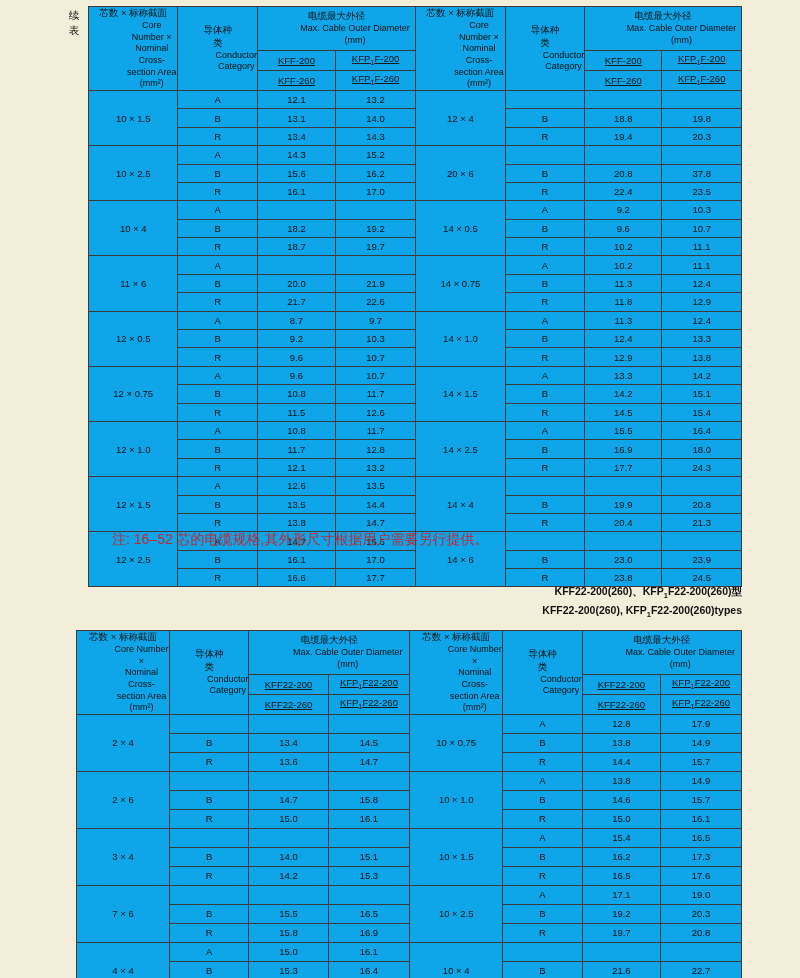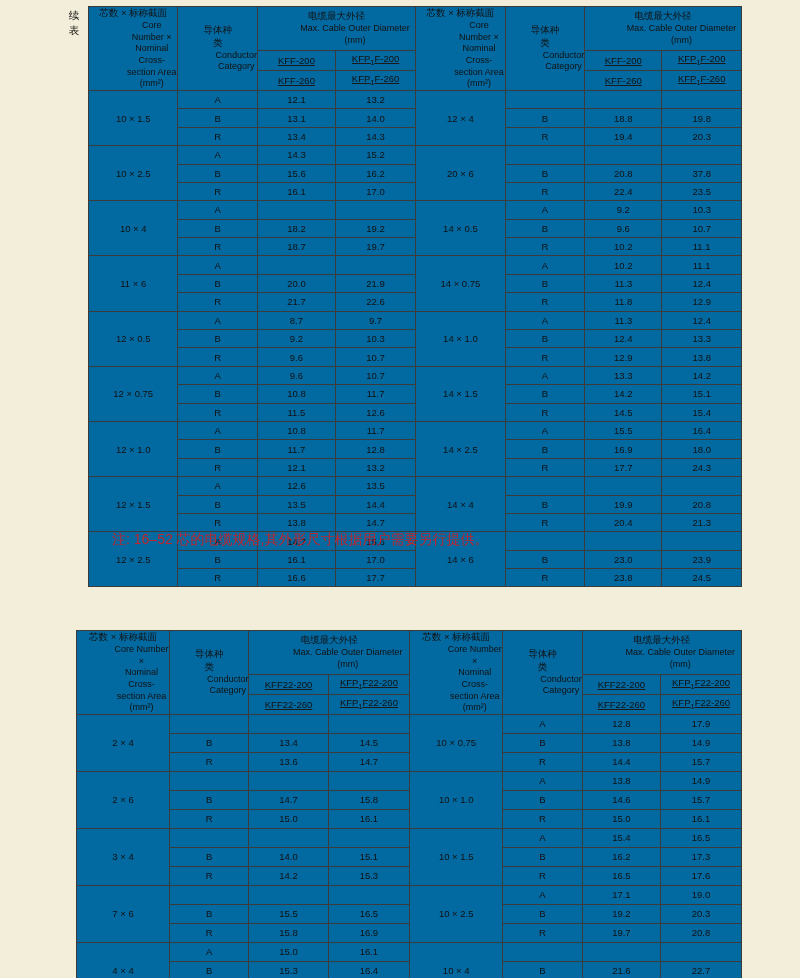--- a/index.html
+++ b/index.html
@@ -27,21 +27,21 @@
     top: 8px;
     width: 24px;
     font-size: 10.5px;
     line-height: 1.45;
     text-align: center;
     color: #111;
   }
   table.dt {
     border-collapse: collapse;
     table-layout: fixed;
-    background: #0369a1;
+    background: #0ea5e9;
     padding-left: 19px;
   }
   table.dt td, table.dt th {
     border: 1px solid #3b3b3b;
     padding: 0;
     font-size: 9.5px;
     text-align: center;
     vertical-align: middle;
     color: #111;
     font-weight: normal;
@@ -422,20 +422,24 @@
             <td>R</td>
             <td>23.8</td>
             <td>24.5</td>
           </tr>
         </tbody>
     </table>
   </div>
 
   <div class="note-cn">注: 16–52 芯的电缆规格,其外形尺寸根据用户需要另行提供。</div>
 
+  <div class="section-title">
+    <div><span>KFF22-200(260)、KFP</span><sub>1</sub><span>F22-200(260)型</span></div>
+    <div><span>KFF22-200(260), KFP</span><sub>1</sub><span>F22-200(260)types</span></div>
+  </div>
 
   <div id="table-bottom-wrap">
     <table class="dt" id="table-bottom">
       <colgroup>
         <col style="width:100px">
         <col style="width:46px">
         <col style="width:94px">
         <col style="width:94px">
         <col style="width:100px">
         <col style="width:46px">

